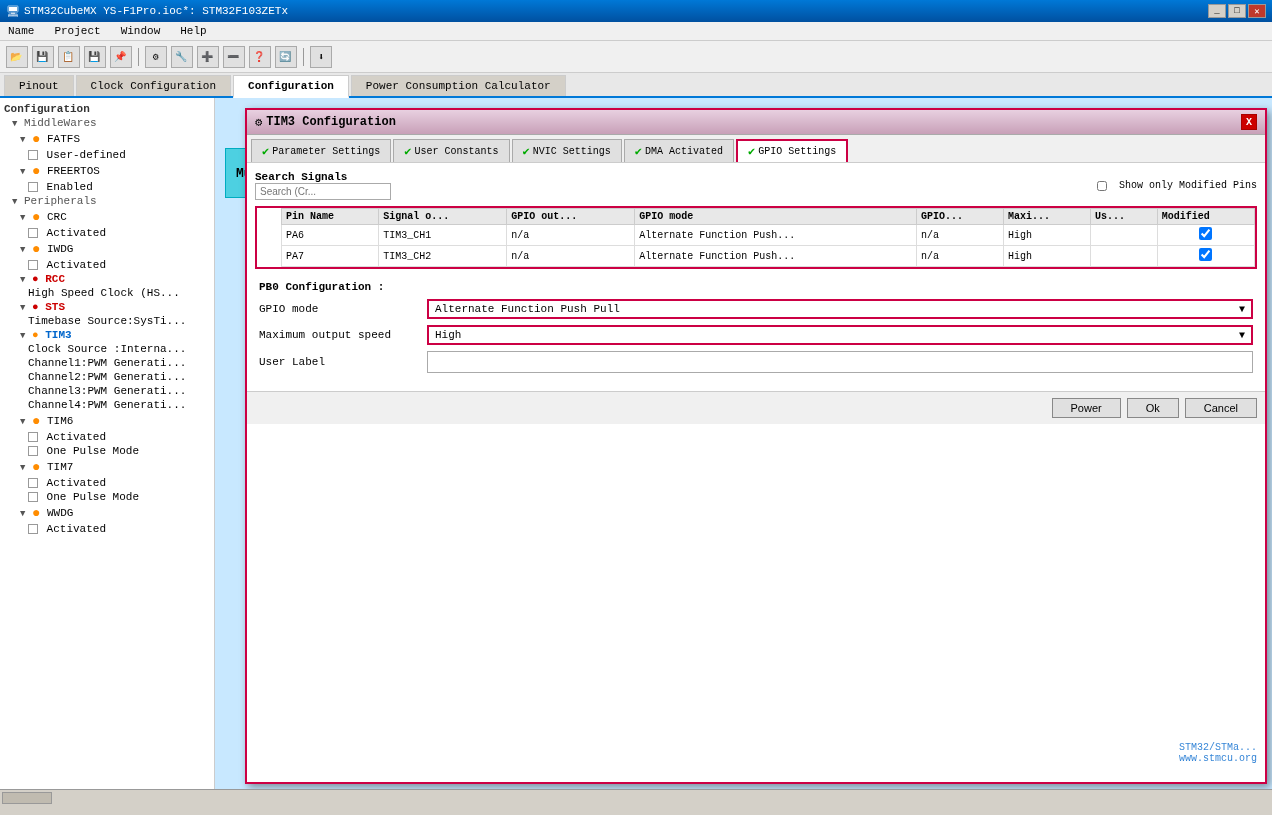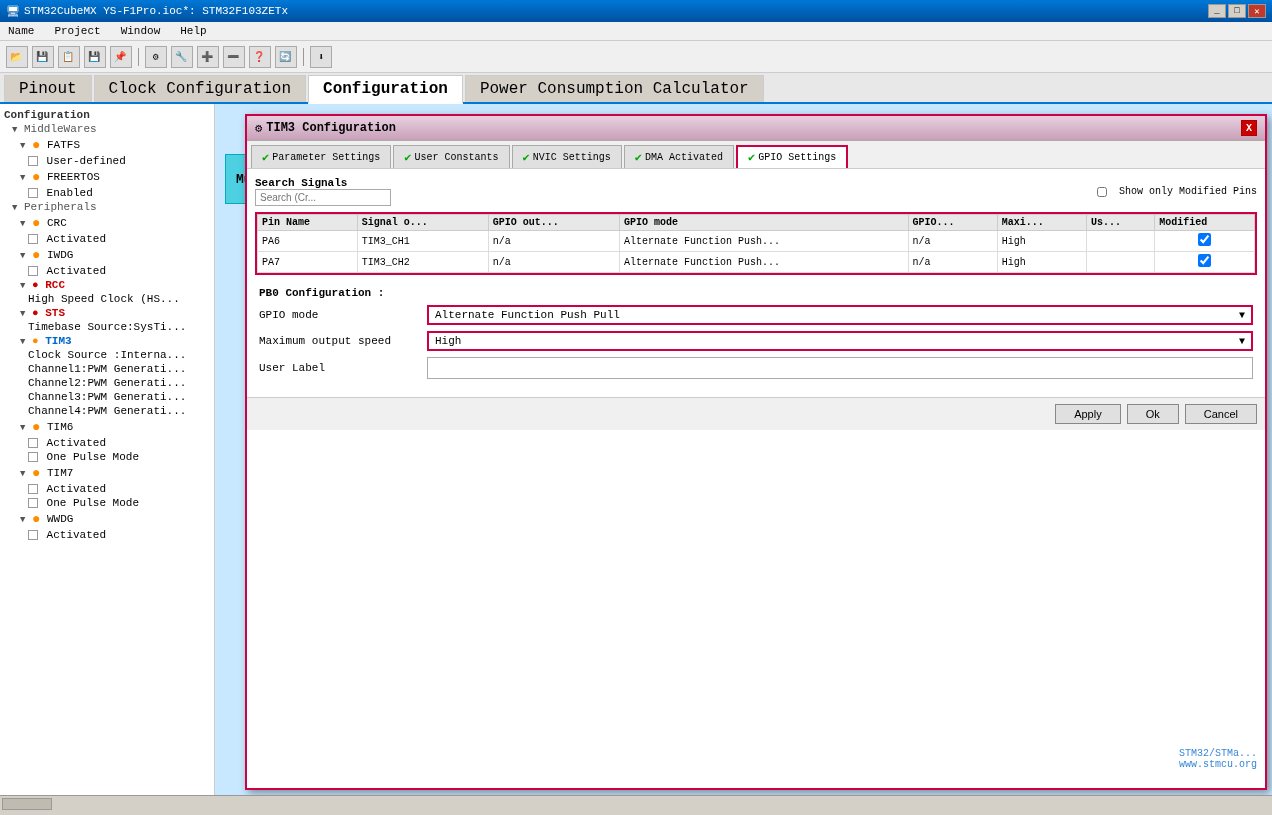--- a/index.html
+++ b/index.html
@@ -24,21 +24,21 @@
     .menu-bar { background: #f0f0f0; padding: 2px 4px; border-bottom: 1px solid #ccc; display: flex; gap: 12px; }
     .menu-item { font-size: 11px; cursor: pointer; padding: 1px 4px; }
     
     
     .toolbar { background: #f0f0f0; border-bottom: 1px solid #ccc; padding: 3px 6px; display: flex; align-items: center; gap: 4px; height: 32px; }
     .toolbar-btn { width: 22px; height: 22px; background: #e0e0e0; border: 1px solid #aaa; cursor: pointer; display: flex; align-items: center; justify-content: center; font-size: 10px; }
     .toolbar-sep { width: 1px; height: 18px; background: #999; margin: 0 2px; }
     
     
     .tabs-bar { background: #e8e8e8; border-bottom: 2px solid #0078d7; display: flex; gap: 0; padding: 0 4px; }
-    .tab { padding: 4px 14px; font-size: 16px; cursor: pointer; border: 1px solid #ccc; border-bottom: none; background: #d4d0c8; margin-right: 2px; margin-top: 2px; }
+    .tab { padding: 4px 14px; font-size: 11px; cursor: pointer; border: 1px solid #ccc; border-bottom: none; background: #d4d0c8; margin-right: 2px; margin-top: 2px; }
     .tab.active { background: #ffffff; border-bottom: 2px solid white; margin-bottom: -2px; font-weight: bold; }
     
     
     .main-layout { display: flex; height: calc(815px - 22px - 22px - 32px - 28px - 20px); }
     
     
     .left-panel { width: 215px; background: white; border-right: 1px solid #ccc; overflow-y: auto; padding: 4px; font-size: 11px; flex-shrink: 0; }
     .tree-item { padding: 1px 0; cursor: pointer; }
     .tree-group { margin-left: 8px; }
     .tree-root { font-weight: bold; color: #333; }
@@ -69,21 +69,21 @@
     .search-label { font-size: 11px; font-weight: bold; }
     .search-input { border: 1px solid #aaa; padding: 2px 4px; font-size: 10px; width: 136px; color: #999; }
     .show-modified { display: flex; align-items: center; gap: 12px; font-size: 10px; }
     .show-modified input { width: 10px; height: 10px; }
     
     
     .gpio-table { width: 100%; border-collapse: collapse; font-size: 10px; }
     .gpio-table th { background: #e8e8e8; border: 1px solid #ccc; padding: 2px 4px; text-align: left; font-weight: bold; }
     .gpio-table td { border: 1px solid #ddd; padding: 2px 4px; }
     .row-selected td { background: #0078d7 !important; color: white !important; }
-    .table-container { border: 2px solid #cc0044; margin-bottom: 8px; }
+    .table-container { border: 2px solid #cc0044; margin-bottom: 8px; padding-left: 24px; }
     
     
     .config-section { padding: 4px; }
     .config-label { font-size: 11px; font-weight: bold; margin-bottom: 6px; }
     .config-row { display: flex; align-items: center; margin-bottom: 6px; gap: 8px; }
     .config-row-label { width: 160px; font-size: 11px; }
     .config-select { border: 2px solid #cc0044; padding: 2px 4px; font-size: 11px; flex: 1; display: flex; align-items: center; justify-content: space-between; background: white; cursor: pointer; }
     .config-input { border: 1px solid #aaa; padding: 2px 4px; font-size: 11px; flex: 1; height: 22px; }
     .select-arrow { font-size: 10px; }
     
@@ -377,21 +377,21 @@
           </div>
 
           <div class="config-row">
             <div class="config-row-label">User Label</div>
             <input type="text" class="config-input" style="flex: 1 1 0%; min-width: 200px; border: 1px solid rgb(170, 170, 170); padding: 2px 4px;">
           </div>
         </div>
       </div>
 
       <div class="dialog-buttons">
-        <button class="dialog-btn">Apply</button>
+        <button class="dialog-btn">Power</button>
         <button class="dialog-btn">Ok</button>
         <button class="dialog-btn">Cancel</button>
       </div>
 
       <div class="watermark">
         <div>STM32/STMa...</div>
         <div>www.stmcu.org</div>
       </div>
     </div>
 

